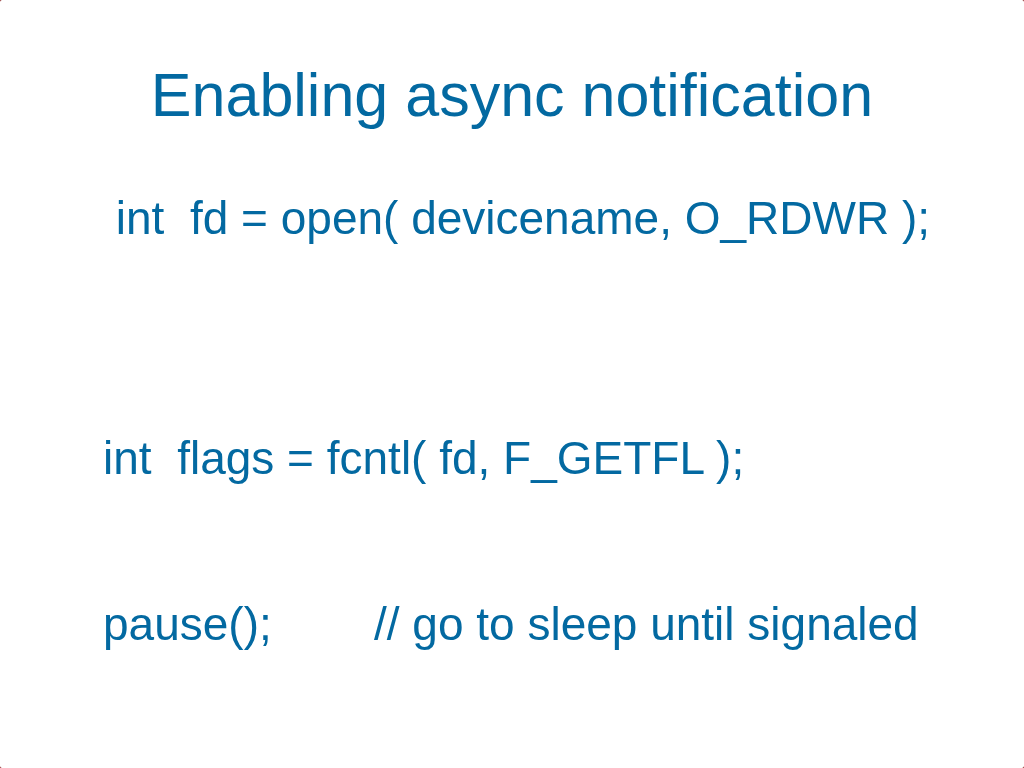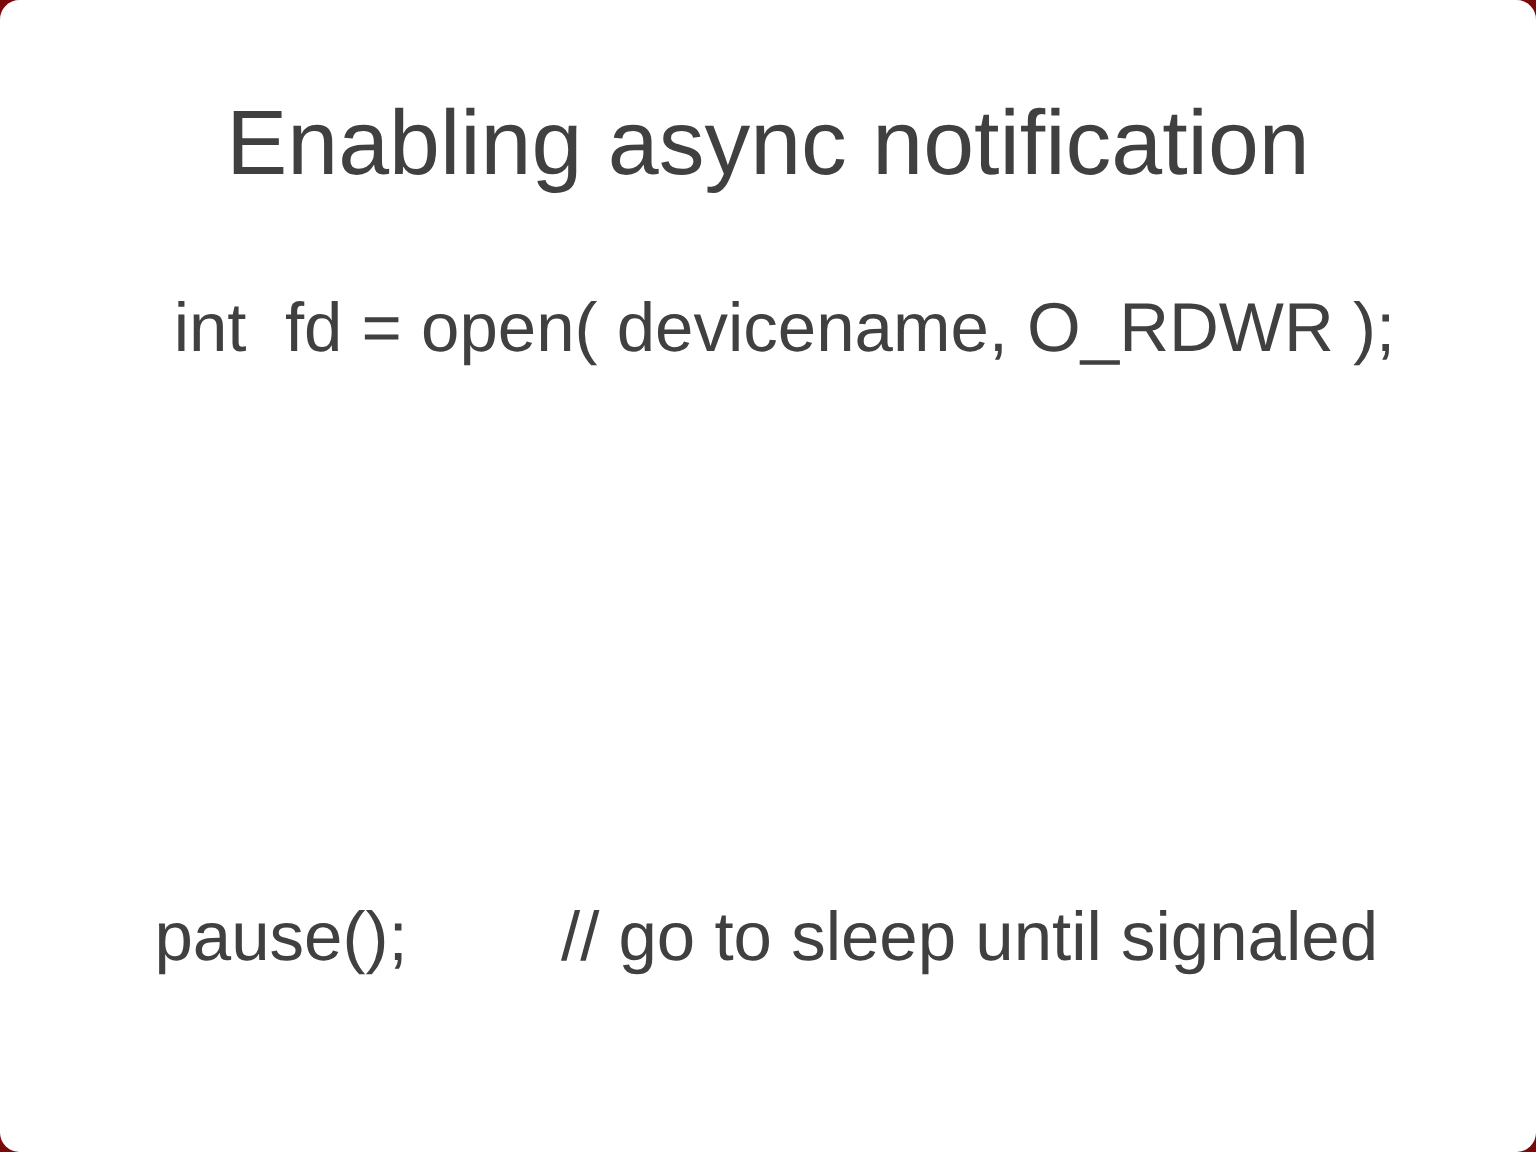--- a/index.html
+++ b/index.html
@@ -9,23 +9,23 @@
     height: 768px;
     background: #7a0a0a; 
     overflow: hidden;
   }
   .slide {
     position: absolute;
     left: 0; top: 0;
     width: 1024px;
     height: 768px;
     background: #ffffff;
-    border-radius: 13px;
+    border-radius: 2px;
     font-family: "Liberation Sans", sans-serif;
-    color: #404040;
+    color: #0369a1;
   }
   .title {
     position: absolute;
     left: 0;
     top: 62px;
     width: 1024px;
     margin: 0;
     font-size: 61px;
     font-weight: 400;
     line-height: 66px;
@@ -51,19 +51,20 @@
 </head>
 <body>
 
 <div class="slide">
 
   <h1 class="title">Enabling async notification</h1>
 
   <div class="code code-open"> int  fd = open( devicename, O_RDWR );</div>
 
   <div class="code code-block">
+    <div class="code-line">int  flags = fcntl( fd, F_GETFL );</div>
     
     
   </div>
 
   <div class="code code-pause">pause();        // go to sleep until signaled</div>
 
 </div>
 
 </body></html>

